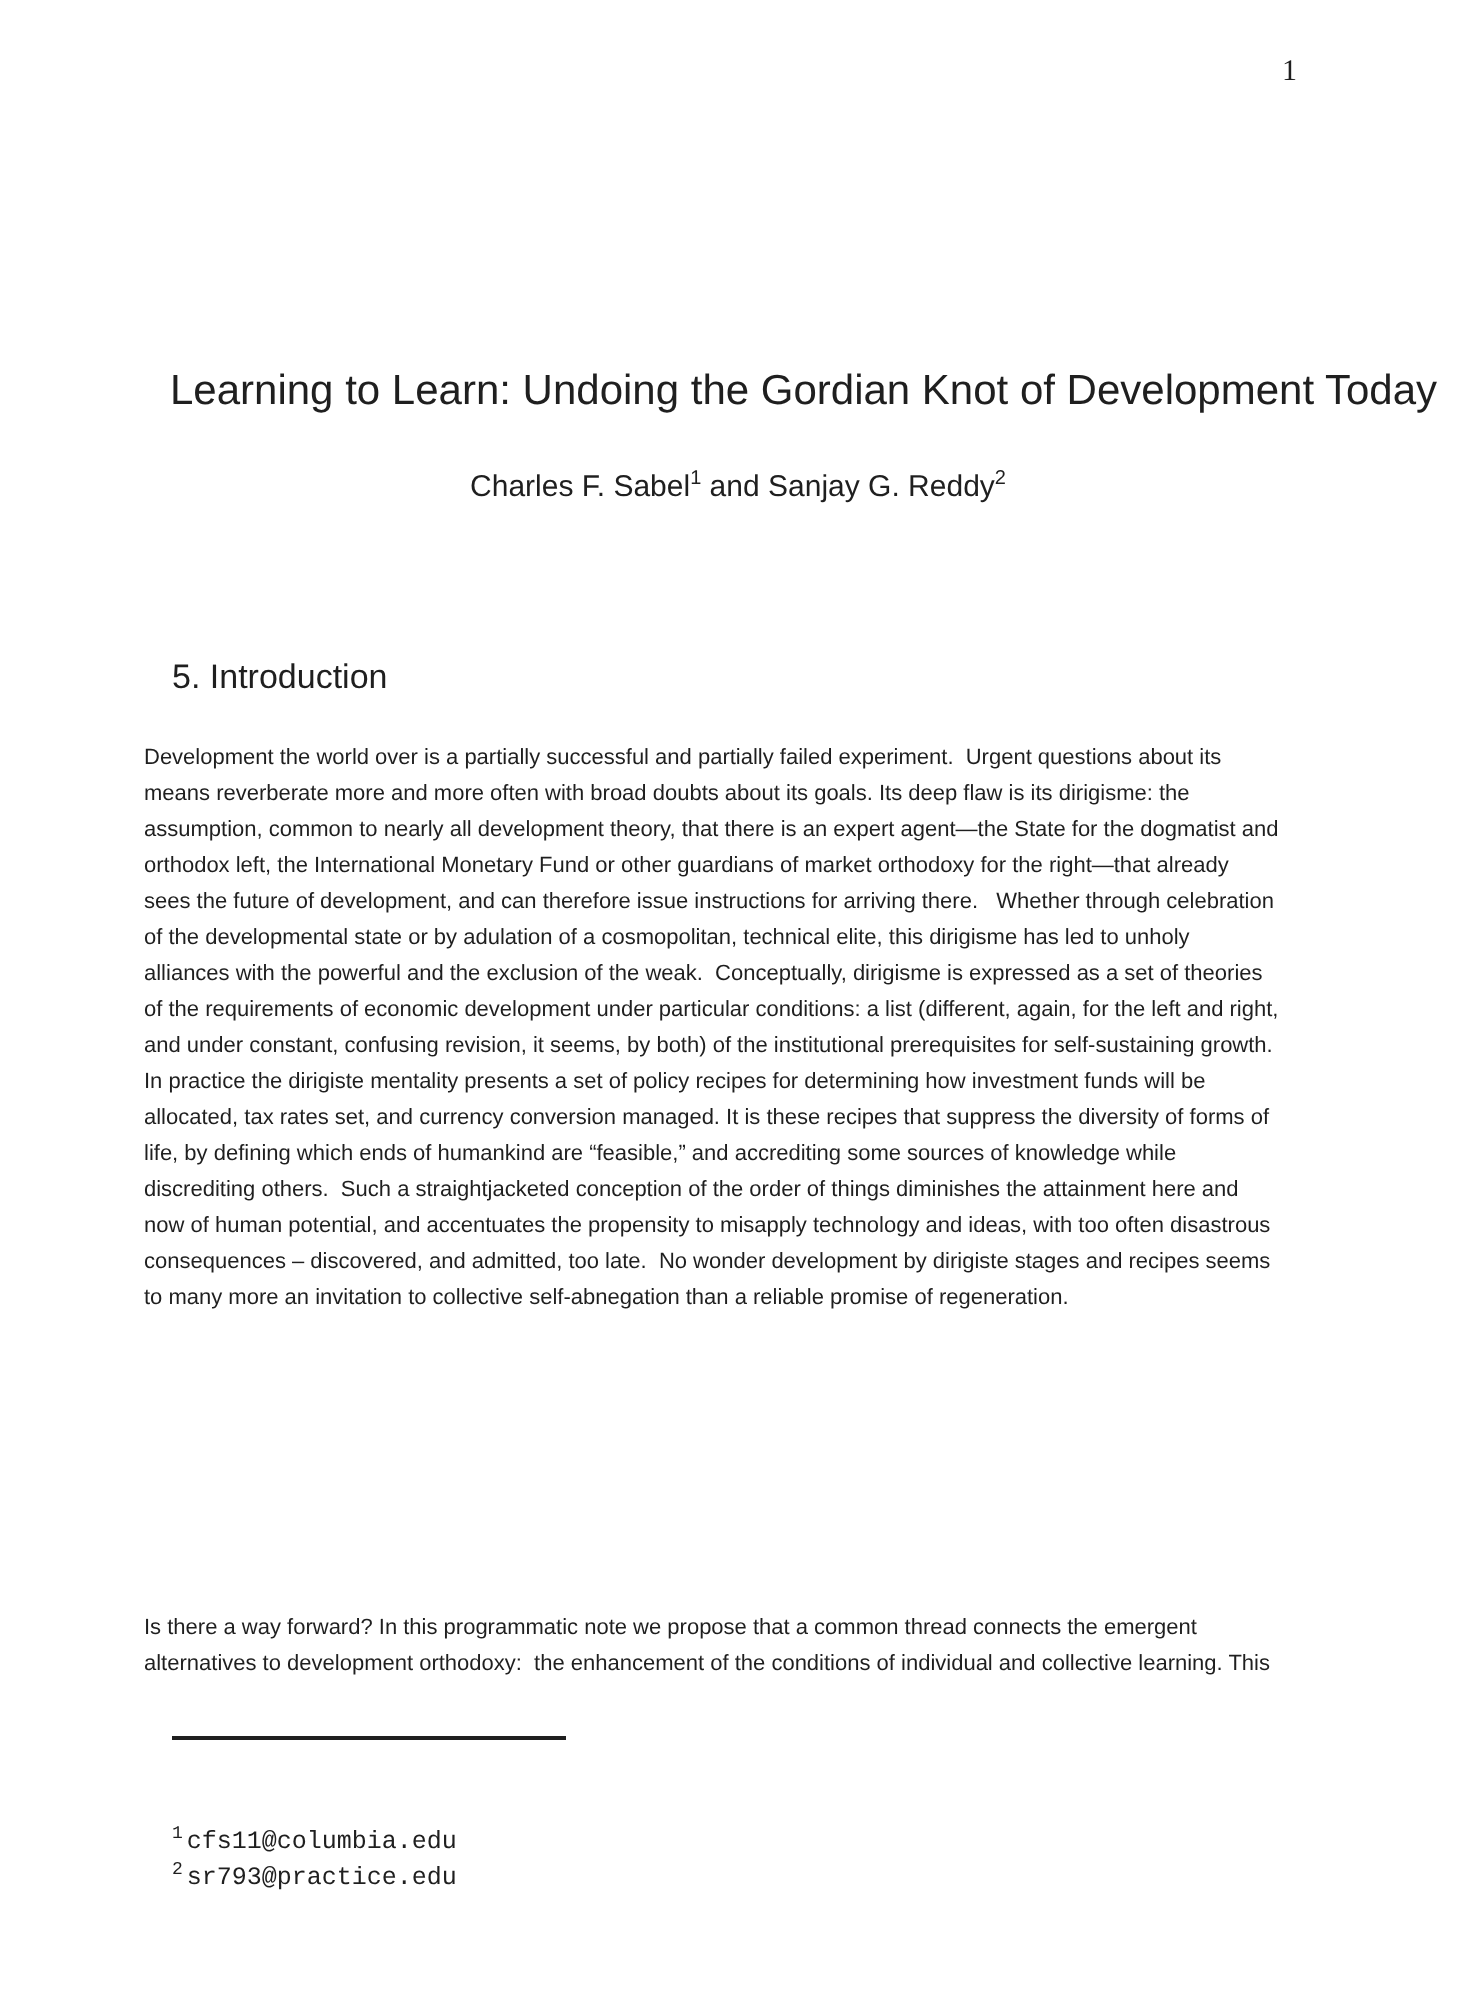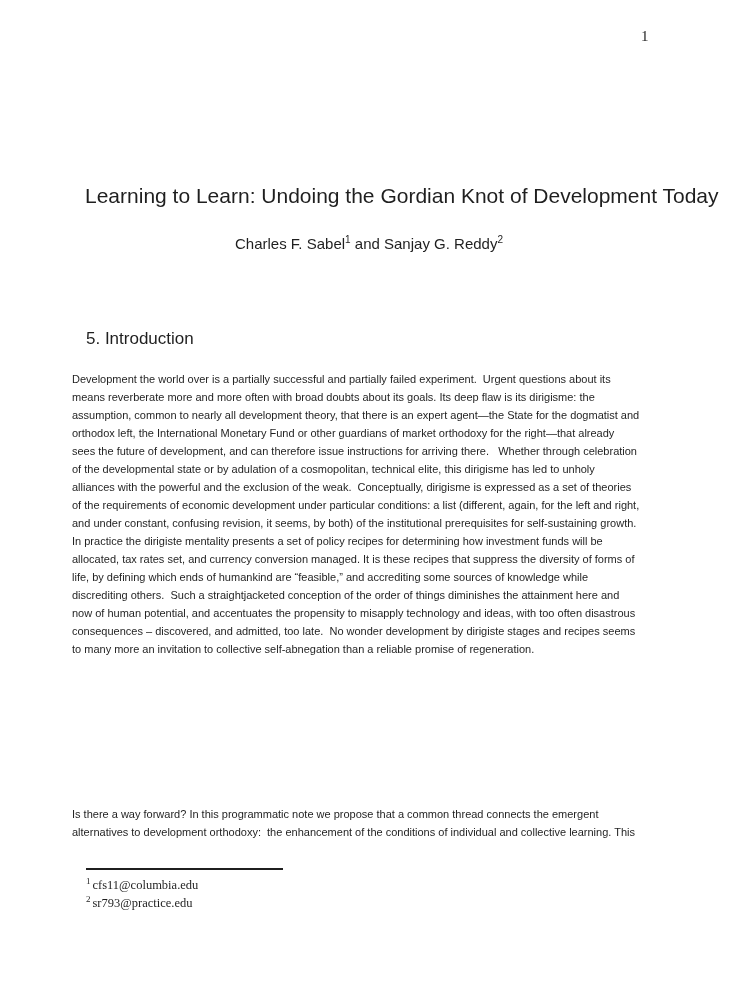--- a/index.html
+++ b/index.html
@@ -73,23 +73,23 @@
   .footnote-rule {
     position: absolute;
     top: 868px;
     left: 86px;
     width: 197px;
     height: 2px;
     background: #1f1f1f;
   }
   .footnotes {
     position: absolute;
-    top: 876px;
+    top: 912px;
     left: 86px;
-    font-family: Liberation Serif, serif;
+    font-family: Liberation Mono, monospace;
     font-size: 12.5px;
     line-height: 18px;
   }
   .footnote sup {
     font-size: 9px;
     line-height: 0;
     margin-right: 2px;
   }
 </style>
 </head>

